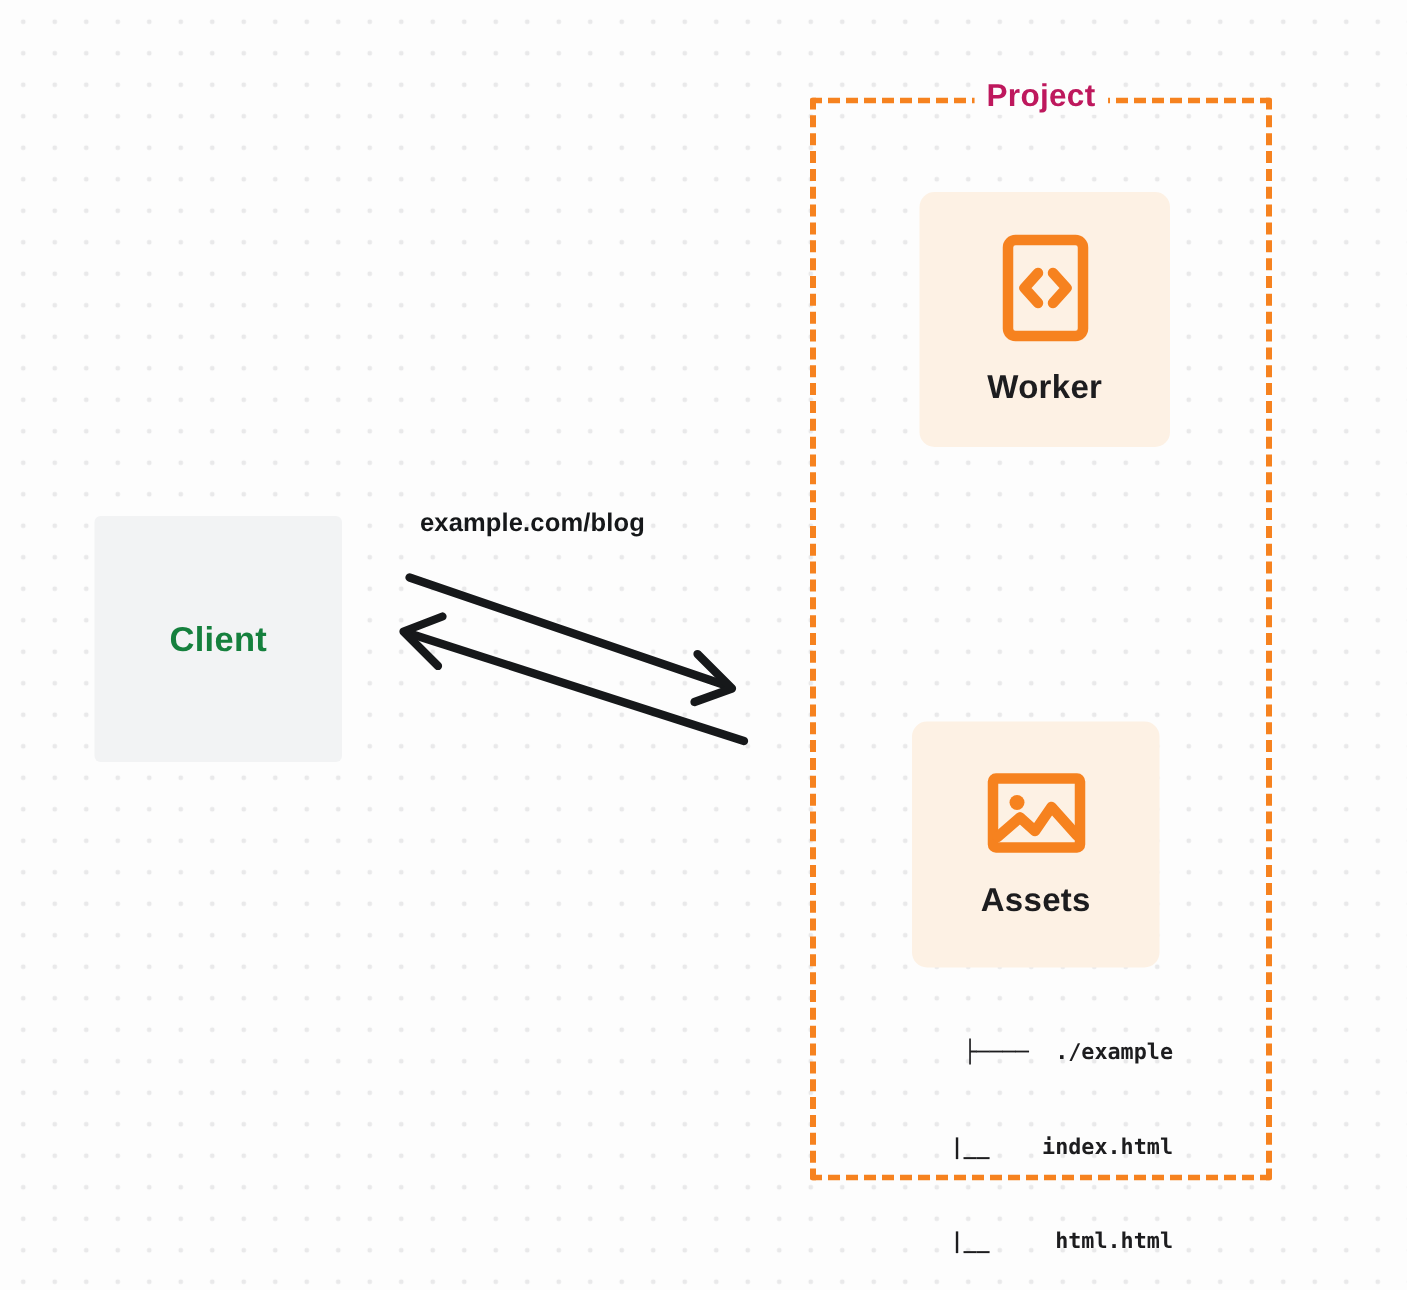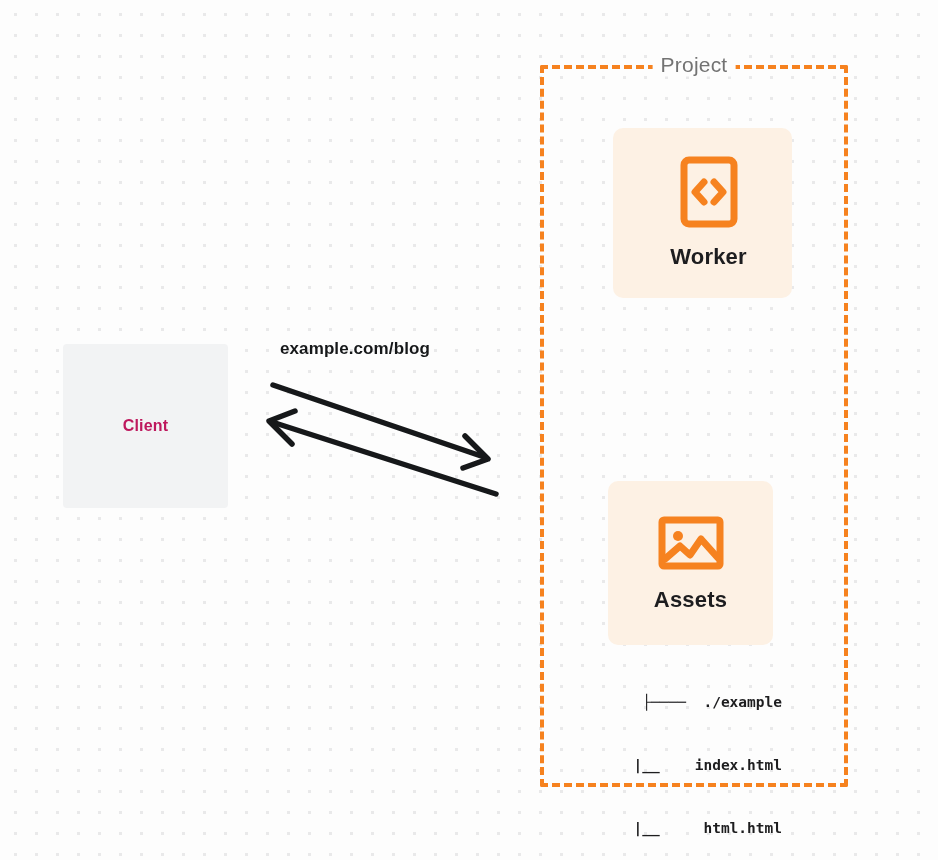--- a/index.html
+++ b/index.html
@@ -31,23 +31,23 @@
     top: 344px;
     width: 165px;
     height: 164px;
     background: #f2f3f4;
     border-radius: 4px;
     display: flex;
     align-items: center;
     justify-content: center;
   }
   #client-label {
-    font-size: 16px;
-    font-weight: bold;
-    color: #be185d;
+    font-size: 23px;
+    font-weight: bold;
+    color: #15803d;
     letter-spacing: 0.2px;
   }
 
   
   #request-label {
     position: absolute;
     left: 280px;
     top: 339px;
     font-size: 17px;
     font-weight: bold;
@@ -78,42 +78,41 @@
     border-radius: 2px;
   }
   #project-title {
     position: absolute;
     left: 50%;
     top: -4px;
     transform: translate(-50%, -52%);
     background: #fdfdfd;
     padding: 0 8px;
     font-size: 21px;
-    font-weight: normal;
-    color: #737373;
+    font-weight: bold;
+    color: #be185d;
     white-space: nowrap;
     letter-spacing: 0.2px;
   }
 
   
   .service-card {
     position: absolute;
     background: #fdf1e4;
     border-radius: 10px;
     display: flex;
     flex-direction: column;
     align-items: center;
     justify-content: center;
   }
   #worker-card {
     left: 613px;
     top: 128px;
     width: 167px;
     height: 170px;
-    padding-left: 12px;
   }
   #assets-card {
     left: 608px;
     top: 481px;
     width: 165px;
     height: 164px;
   }
   .card-label {
     font-size: 22px;
     font-weight: bold;

